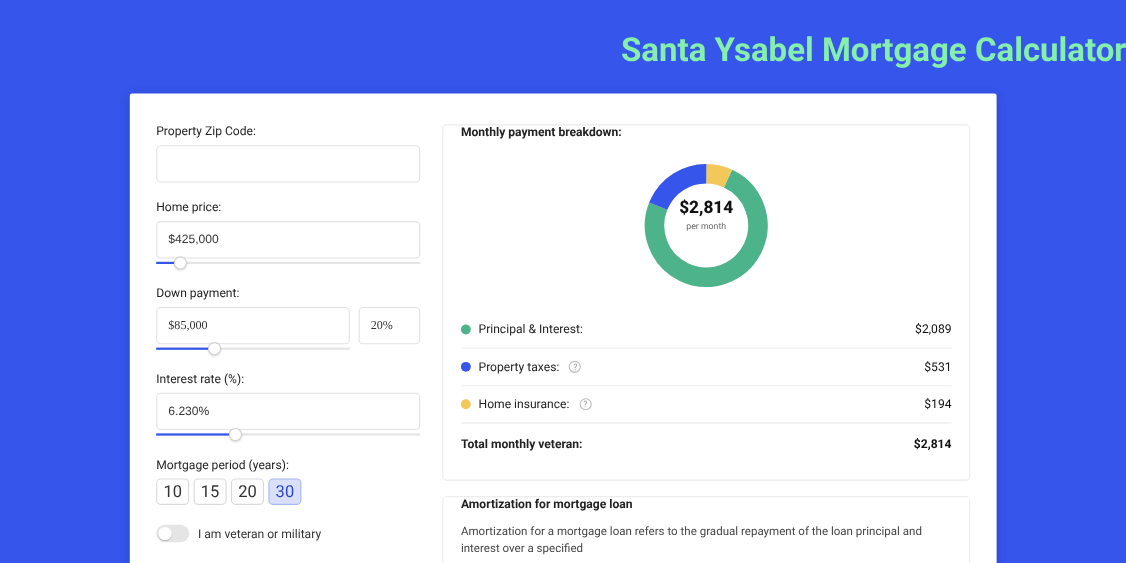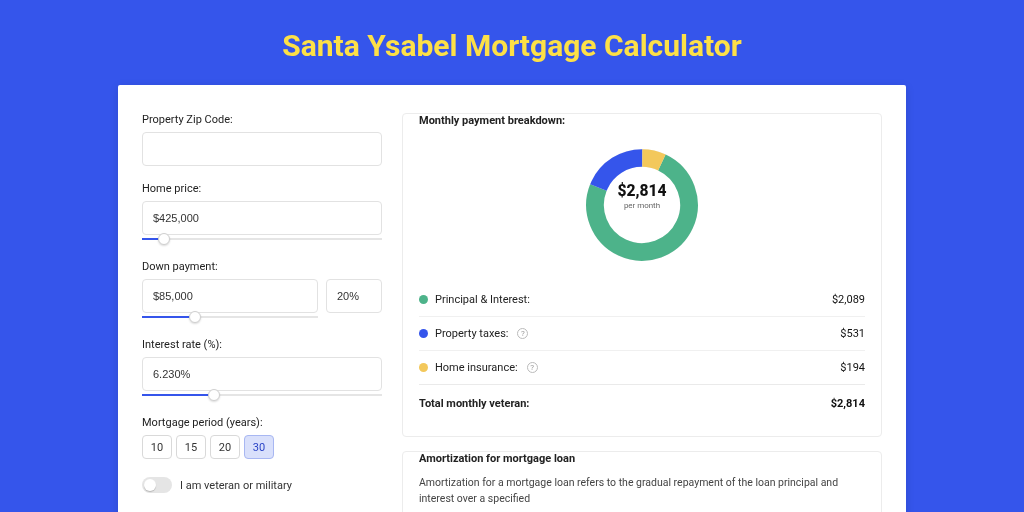--- a/index.html
+++ b/index.html
@@ -1,18 +1,18 @@
 <!DOCTYPE html>
 <html><head>
 <meta charset="utf-8">
 <style>
   * { box-sizing: border-box; margin: 0; padding: 0; }
   html, body { width: 1024px; height: 512px; overflow: hidden; font-family: -apple-system, BlinkMacSystemFont, "Segoe UI", Roboto, Arial, sans-serif; }
   body { background: #3555eb; }
-  .page-title { color: #fde047; font-size: 30px; font-weight: 700; text-align: center; padding: 28px 0 22px; border-radius: 28px; }
+  .page-title { color: #86efac; font-size: 30px; font-weight: 700; text-align: right; padding: 28px 0 22px; border-radius: 28px; }
   .card {
     width: 788px; margin: 0 auto; background: #fff; border-radius: 2px;
     box-shadow: 0 2px 10px rgba(0,0,0,0.12);
     padding: 28px 24px 0 24px;
     display: flex; gap: 20px;
   }
   .col-left { width: 240px; flex: 0 0 240px; }
   .col-right { flex: 1; min-width: 0; }
 
   .field { margin-bottom: 16px; }
@@ -28,26 +28,26 @@
   .slider-fill  { position: absolute; left: 0; top: 4px; height: 2px; background: #3555eb; }
   .slider-thumb {
     position: absolute; top: -1px; width: 12px; height: 12px; border-radius: 50%;
     background: #fff; border: 1px solid #d0d0d0; box-shadow: 0 1px 2px rgba(0,0,0,0.15);
     transform: translateX(-50%);
   }
 
   .dp-row { display: flex; gap: 8px; }
   .dp-row .amount-box { flex: 1; position: relative; }
   .dp-row .pct-box { width: 56px; }
-  .dp-row .text-input { height: 30px; }
+  .dp-row .text-input { height: 30px; font-family: Liberation Serif, serif; }
 
   .period-btns { display: flex; gap: 4px; }
   .period-btn {
     width: 30px; height: 24px; border: 1px solid #d9d9d9; border-radius: 4px;
-    background: #fff; font-size: 11px; color: #333; display: flex; align-items:center; justify-content:center;
+    background: #fff; font-size: 15px; color: #333; display: flex; align-items:center; justify-content:center;
     cursor: pointer;
   }
   .period-btn.active { background: #d9e0fb; border-color: #a8b7f2; color: #2b44c7; font-weight: 400; }
 
   .toggle-row { display: flex; align-items: center; gap: 8px; margin-top: 18px; }
   .toggle {
     width: 30px; height: 16px; border-radius: 10px; background: #e5e5e5; position: relative;
   }
   .toggle .knob {
     position: absolute; left: 2px; top: 2px; width: 12px; height: 12px; border-radius: 50%; background: #fff;

